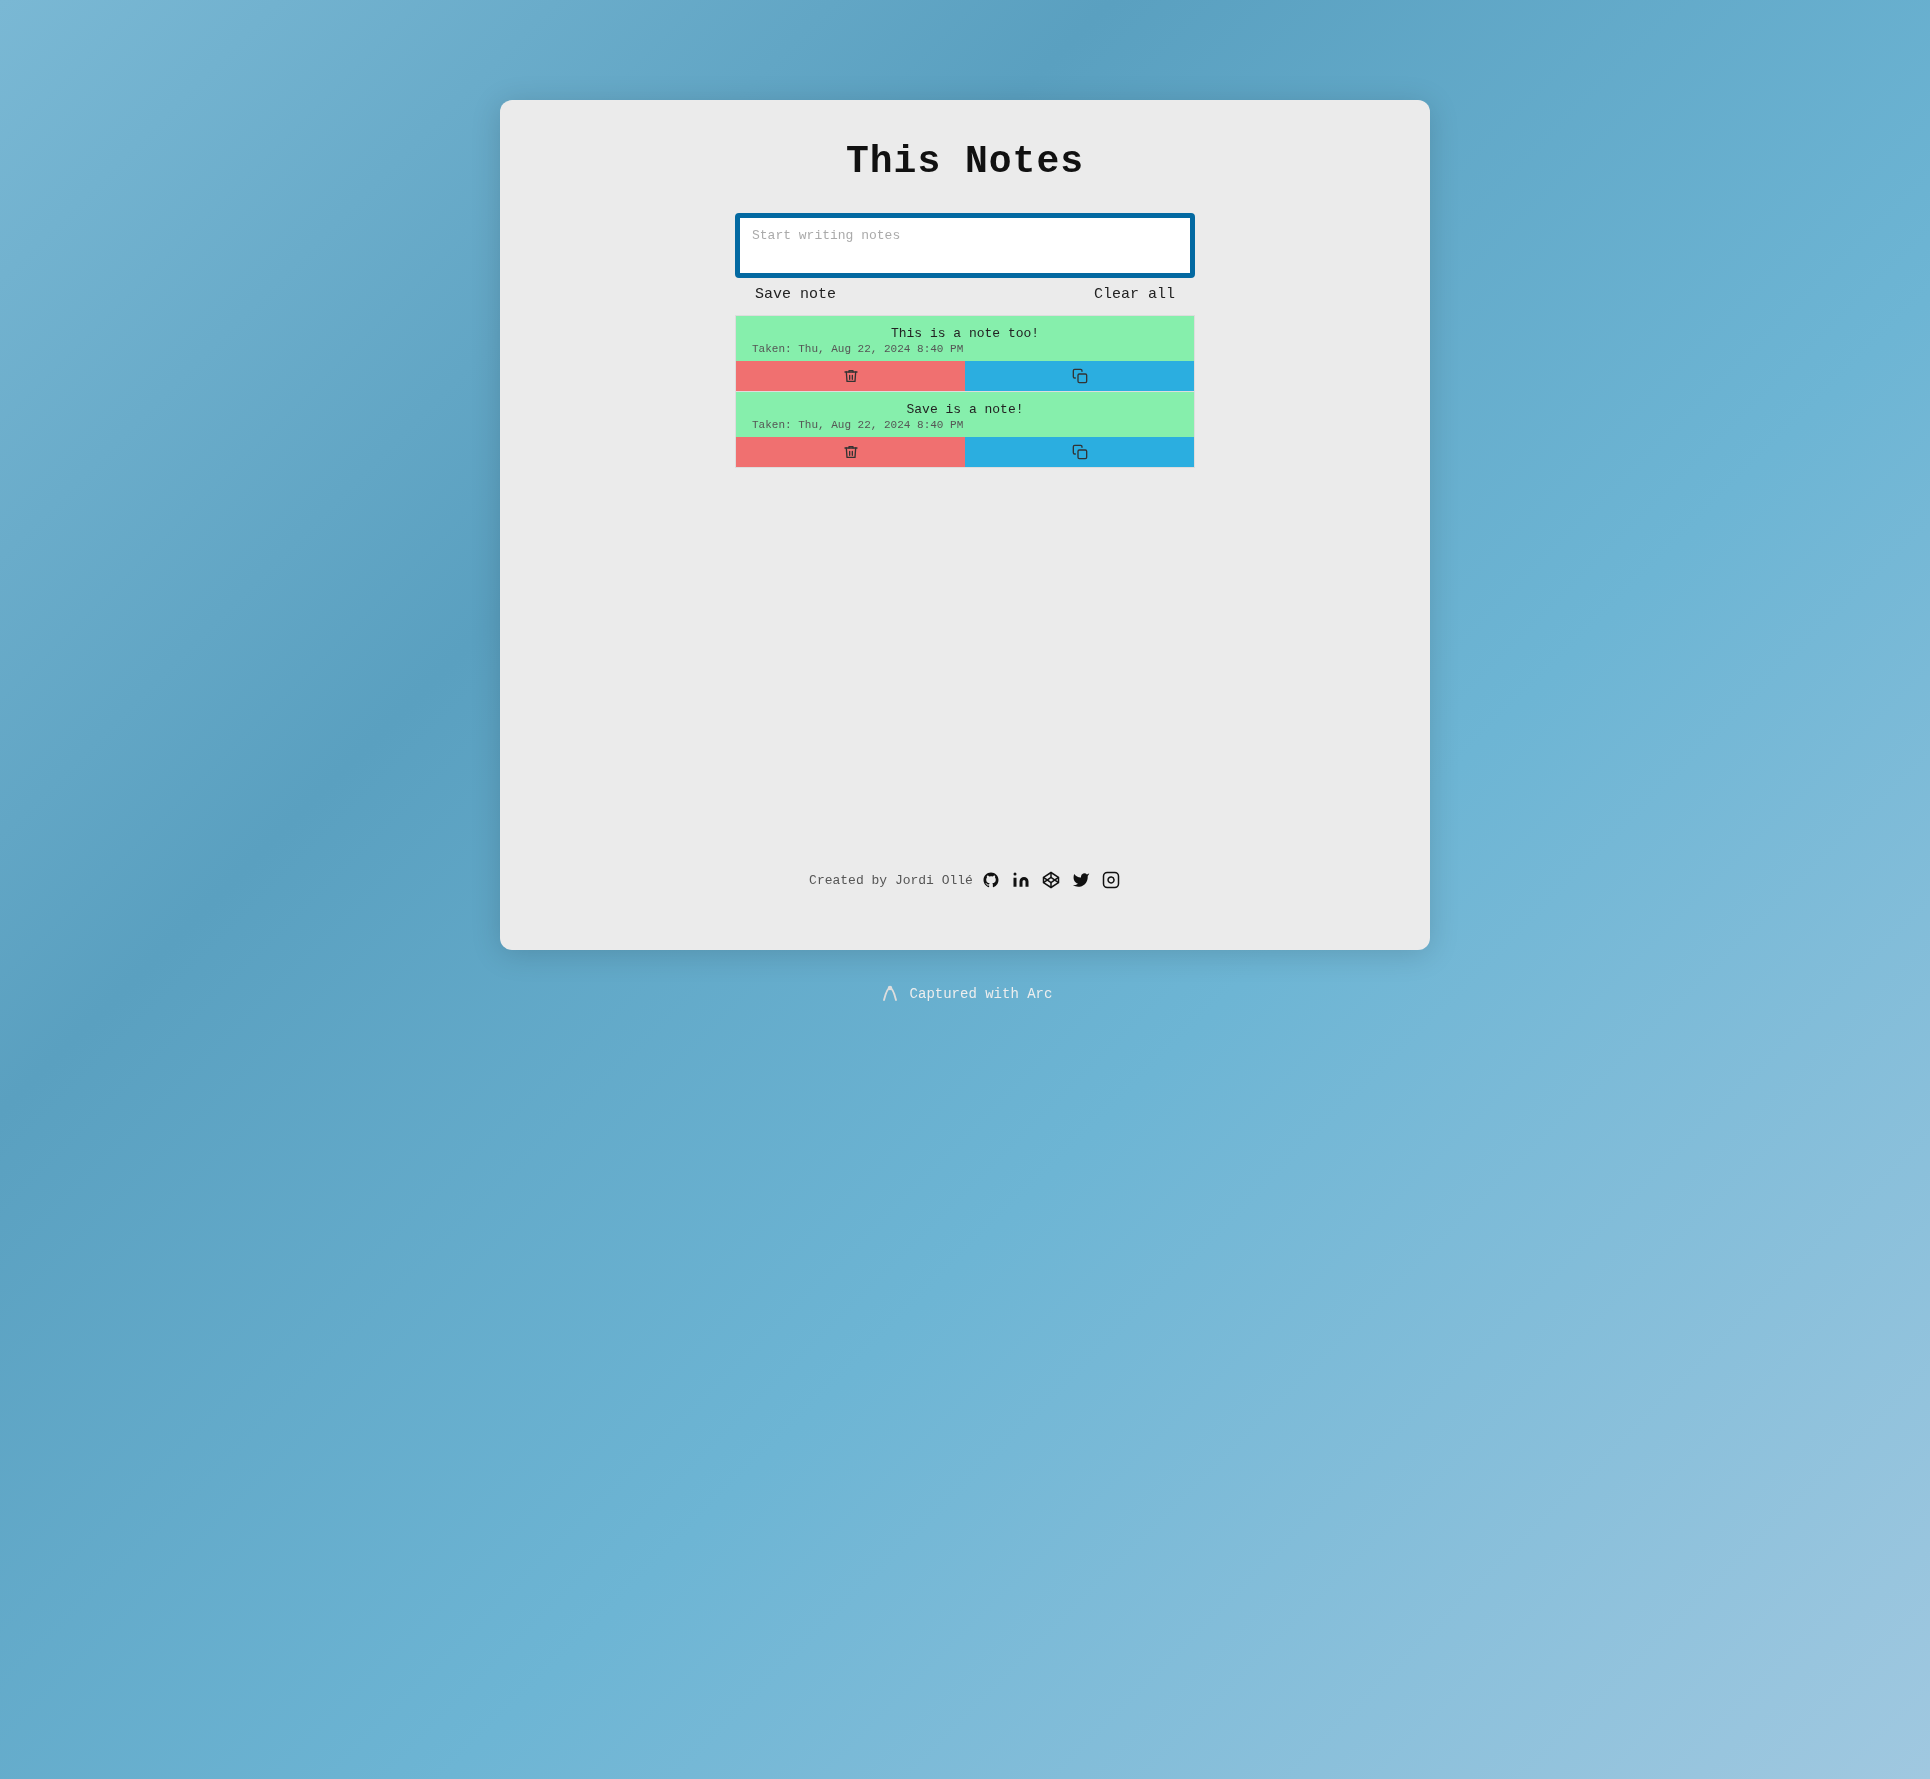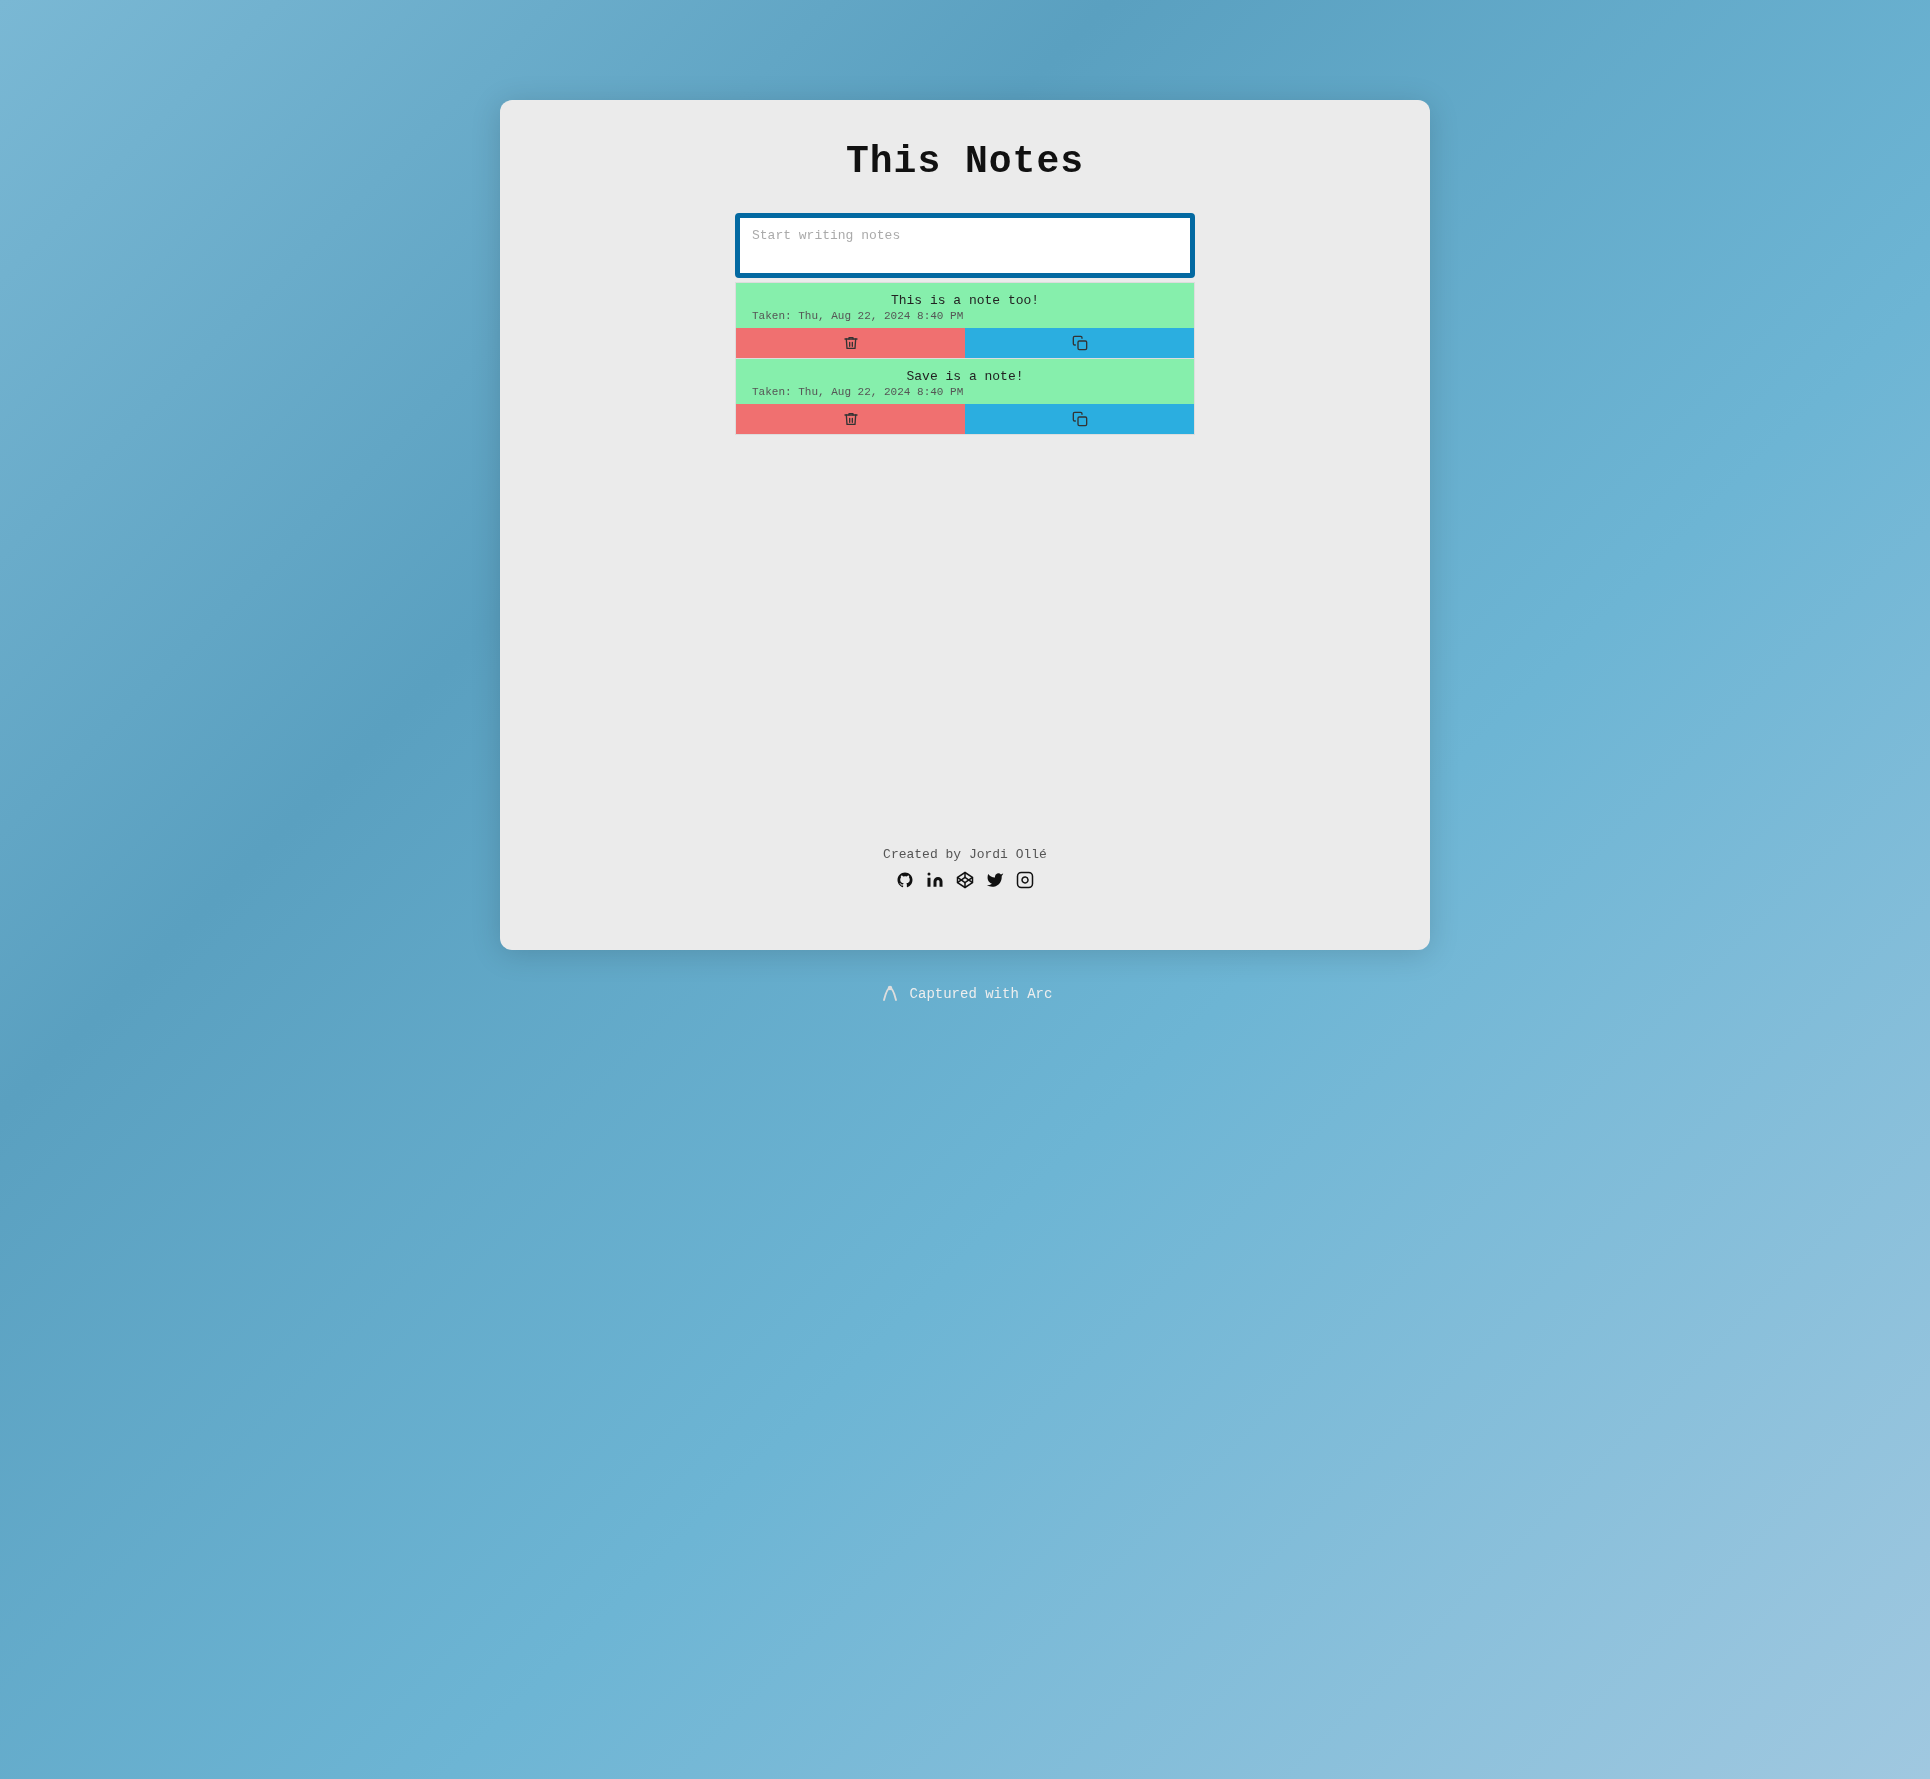--- a/index.html
+++ b/index.html
@@ -147,21 +147,21 @@
       display: flex;
       align-items: center;
       justify-content: center;
       color: #333;
       font-size: 15px;
     }
 
     .footer {
       margin-top: auto;
       display: flex;
-      flex-direction: column;
+      flex-direction: row;
       align-items: center;
       gap: 8px;
     }
 
     .footer-credit {
       font-family: 'Courier New', Courier, monospace;
       font-size: 13px;
       color: #555;
     }
 
@@ -204,20 +204,24 @@
     }
   </style>
 </head>
 <body>
 
 <div class="browser-window">
   <h1 class="app-title">This Notes</h1>
 
   <textarea class="note-textarea" placeholder="Start writing notes" style=""></textarea>
 
+  <div class="button-row">
+    <button class="btn-save">Save note</button>
+    <button class="btn-clear">Clear all</button>
+  </div>
 
   <div class="notes-list">
 
     <div class="note-card">
       <div class="note-content">This is a note too!</div>
       <div class="note-timestamp">Taken: Thu, Aug 22, 2024 8:40 PM</div>
       <div class="note-actions">
         <button class="btn-delete">
           <svg class="trash-icon" viewBox="0 0 24 24" fill="none" stroke="#333" stroke-width="2" stroke-linecap="round" stroke-linejoin="round">
             <polyline points="3 6 5 6 21 6"></polyline>

